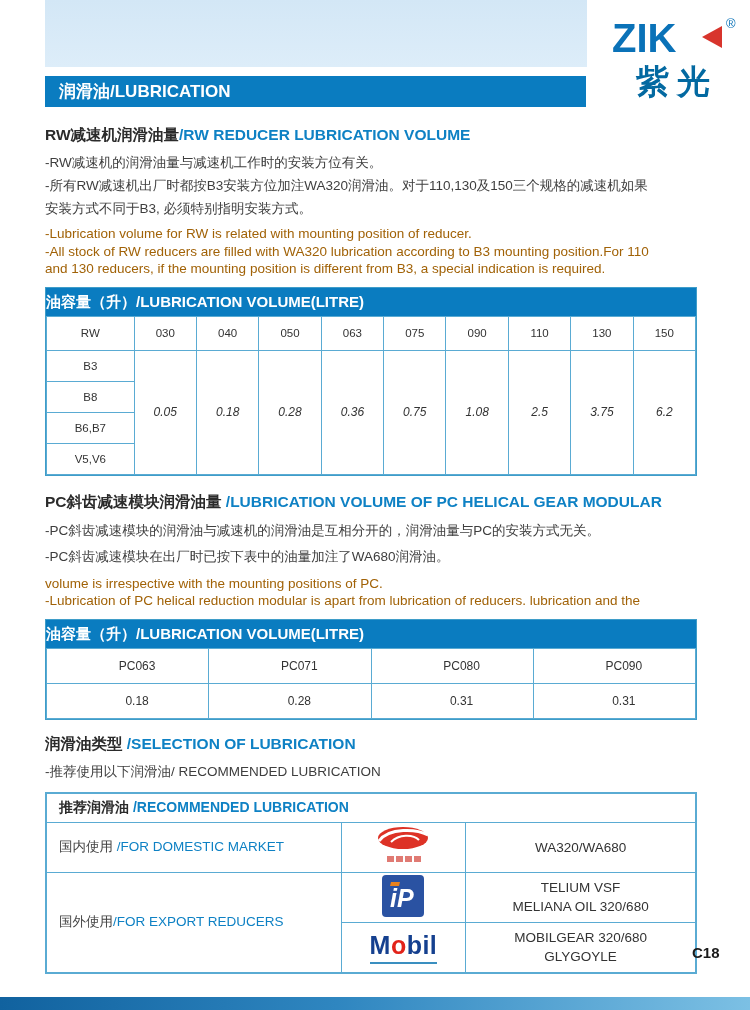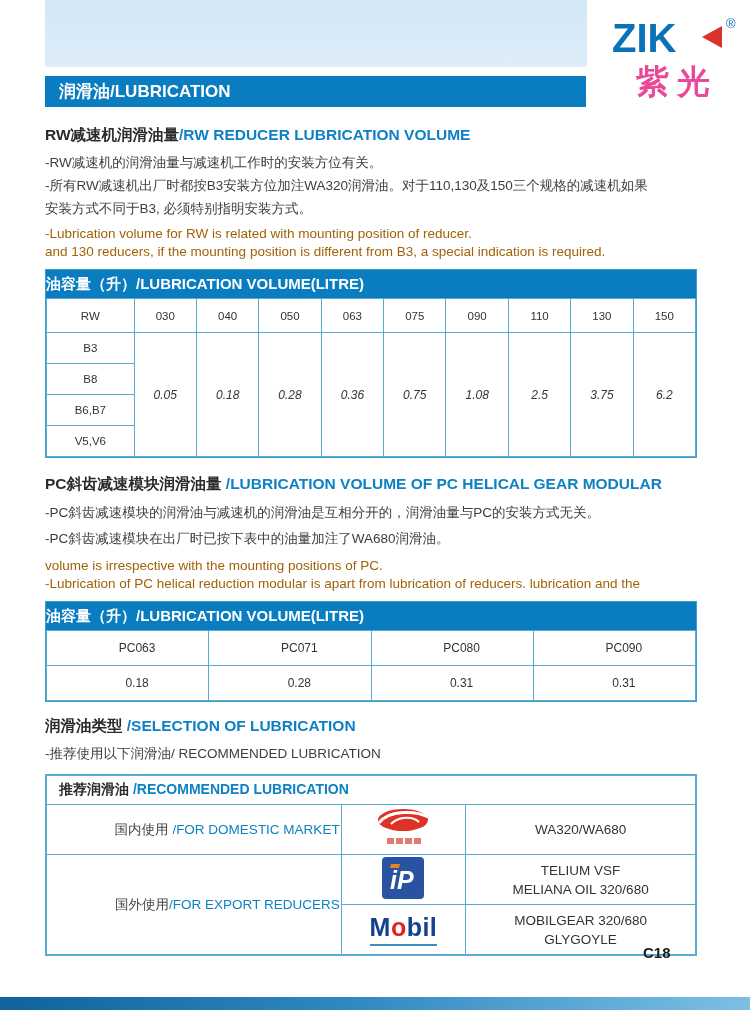--- a/index.html
+++ b/index.html
@@ -3,52 +3,52 @@
 <meta charset="utf-8">
 <style>
   html,body{margin:0;padding:0;}
   body{
     width:750px;height:1010px;position:relative;background:#fff;overflow:hidden;
     font-family:"Liberation Sans","DejaVu Sans",sans-serif;color:#333;
   }
   .top-box{position:absolute;left:45px;top:0;width:542px;height:67px;
     background:linear-gradient(180deg,#d3e7f6 0%,#ddedf9 100%);}
   .brand{position:absolute;left:598px;top:14px;width:150px;text-align:center;}
-  .brand .cjk{font-size:33px;font-weight:bold;color:#ec4899;letter-spacing:8px;margin-top:-4px;padding-left:8px;}
+  .brand .cjk{font-size:33px;font-weight:bold;color:#0369a1;letter-spacing:8px;margin-top:-4px;padding-left:8px;}
   .banner{position:absolute;left:45px;top:76px;width:541px;height:31px;background:#0a7cc0;
     color:#fff;font-weight:bold;font-size:17px;line-height:31px;padding-left:14px;box-sizing:border-box;}
   .content{position:absolute;left:45px;top:121px;width:652px;}
   .sec-title{font-size:15.5px;font-weight:bold;margin:4px 0 5px 0;}
   .sec-title .zh{color:#2b2b2b;}
   .sec-title .en{color:#0e81c4;}
   .zh-note{font-size:13.5px;color:#3e3e3e;line-height:23px;}
   .en-note{font-size:13.5px;color:#a16207;line-height:17.5px;margin-top:5px;}
   .tbl{border:1px solid #3f9dc9;margin-top:9px;}
   .tbl-bar{background:#0a7cc0;color:#fff;font-weight:bold;font-size:15px;height:28px;line-height:28px;}
   table{width:100%;border-collapse:collapse;table-layout:fixed;}
   td{border:1px solid #5aabd3;text-align:center;font-size:11.5px;color:#333;vertical-align:middle;}
   .t-rw td.head{height:31px;}
   .t-rw td.lab{height:28px;}
   .t-rw td.val{font-size:12px;font-style:italic;}
   .t-pc td{height:32px;font-size:12px;padding-left:20px;}
   .t-rec td{font-size:13.5px;}
   .t-rec .hdr{height:26px;text-align:left;padding-left:12px;font-weight:bold;font-size:14px;}
   .t-rec .hdr .zh{color:#2b2b2b;}
   .t-rec .hdr .en{color:#0e81c4;}
-  .t-rec .mkt{text-align:right;padding-left:12px;}
+  .t-rec .mkt{text-align:left;padding-left:12px;}
   .t-rec .mkt .zh{color:#444;}
   .t-rec .mkt .en{color:#0e81c4;}
   .t-rec .r1{height:50px;}
   .t-rec .r2{height:49px;}
   .t-rec .r3{height:50px;}
   .oil2{line-height:19px;}
   .mobil{font-size:25px;font-weight:bold;color:#15408f;letter-spacing:0.5px;display:inline-block;}
   .mobil .red-o{color:#e2231a;}
   .mobil-wrap{display:inline-block;border-bottom:2px solid #3a8fc0;padding-bottom:2px;}
-  .page-num{position:absolute;left:643px;top:944px;font-size:15px;font-weight:bold;color:#1a1a1a;}
+  .page-num{position:absolute;left:692px;top:944px;font-size:15px;font-weight:bold;color:#1a1a1a;}
   .bottom-bar{position:absolute;left:0;bottom:0;width:750px;height:13px;
     background:linear-gradient(90deg,#11629f 0%,#2f86c0 45%,#7cc0e4 100%);}
 </style>
 </head>
 <body>
 
 <div>
 
   <div class="top-box"></div>
 
@@ -68,20 +68,21 @@
   <div class="content">
 
     <div class="sec-title">
       <span class="zh">RW减速机润滑油量</span><span class="en">/RW REDUCER LUBRICATION VOLUME</span>
     </div>
     <div class="zh-note">-RW减速机的润滑油量与减速机工作时的安装方位有关。</div>
     <div class="zh-note">-所有RW减速机出厂时都按B3安装方位加注WA320润滑油。对于110,130及150三个规格的减速机如果</div>
     <div class="zh-note">安装方式不同于B3, 必须特别指明安装方式。</div>
     <div class="en-note">
       <div>-Lubrication volume for RW  is related  with mounting position of reducer.</div>
+      <div>-All stock of RW reducers are filled with WA320 lubrication according to B3 mounting position.For 110</div>
       <div> and 130 reducers,  if the mounting position is different from B3, a special indication is required.</div>
     </div>
 
     <div class="tbl">
       <div class="tbl-bar">油容量（升）/LUBRICATION VOLUME(LITRE)</div>
       <table class="t-rw">
         <colgroup>
           <col style="width:13.5%">
             <col>
             <col>

